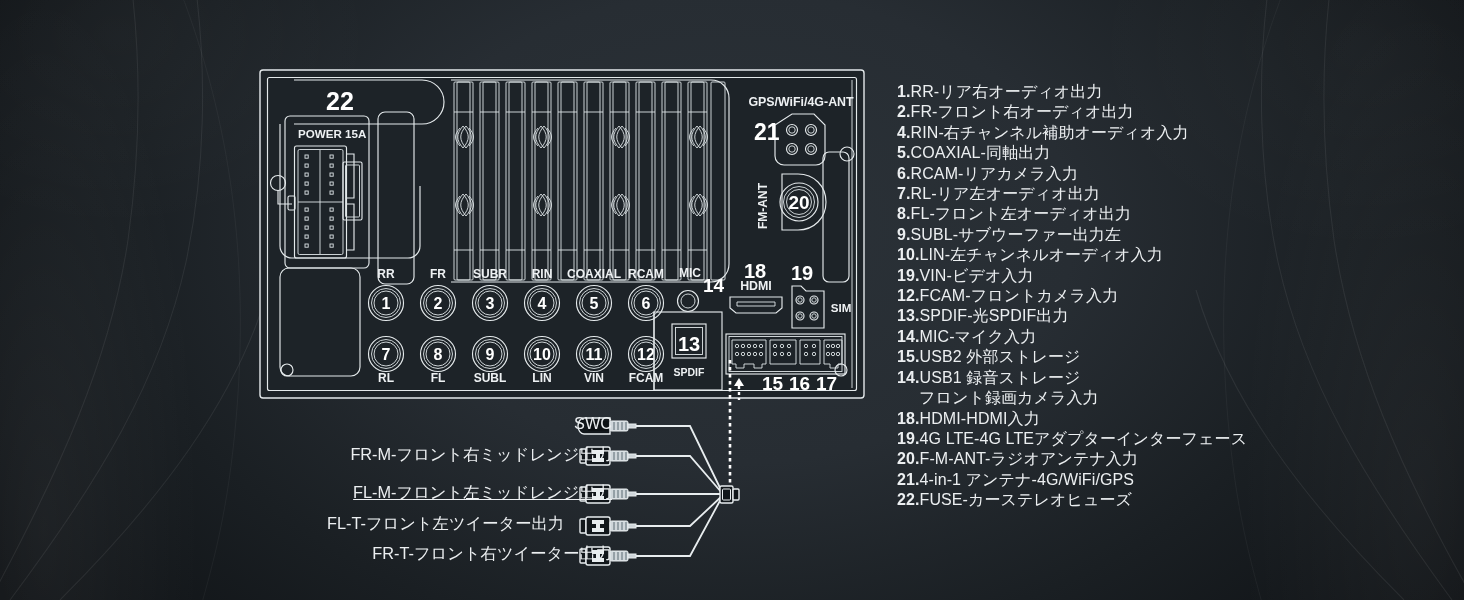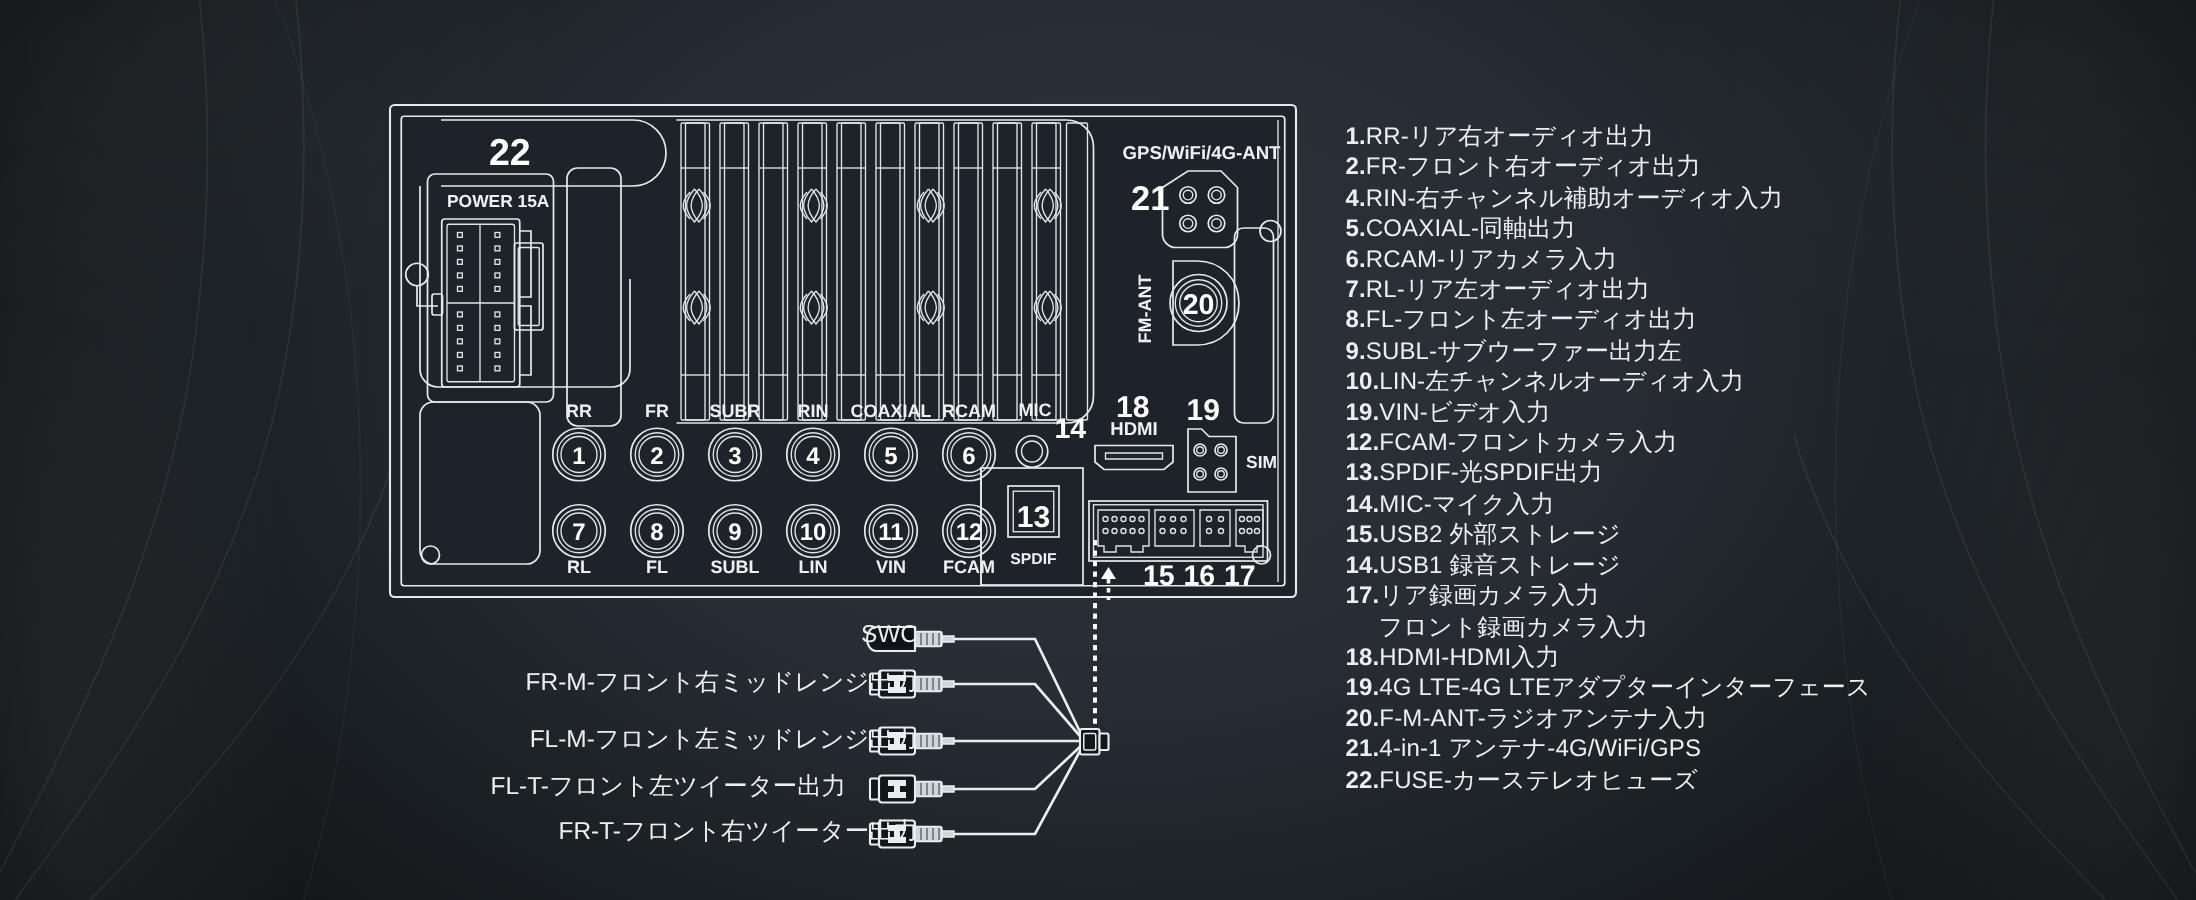--- a/index.html
+++ b/index.html
@@ -553,40 +553,39 @@
         <line x1="348" y1="154" x2="348" y2="162"></line>
       <line x1="352" y1="154" x2="352" y2="162"></line>
         <line x1="356" y1="154" x2="356" y2="162"></line>
     </g>
     <rect x="358" y="156" width="8" height="4" class="cg"></rect>
   </g>
 </svg>
 
 <div class="clabel" style="right:852px;top:414px;">SWC</div>
 <div class="clabel" style="right:852px;top:444px;">FR-M-フロント右ミッドレンジ出力</div>
-<div class="clabel" style="right:852px;top:482px;">FL-M-フロント左ミッドレンジ出力</div>
+<div class="clabel" style="right:852px;top:482px;text-decoration:underline;">FL-M-フロント左ミッドレンジ出力</div>
 <div class="clabel" style="right:900px;top:513px;margin-left:40px;">FL-T-フロント左ツイーター出力</div>
 <div class="clabel" style="right:852px;top:543px;">FR-T-フロント右ツイーター出力</div>
 
 <div id="legend">
     <div class="lrow"><span class="num">1. </span><span>RR-リア右オーディオ出力</span></div>
     <div class="lrow"><span class="num">2. </span><span>FR-フロント右オーディオ出力</span></div>
     <div class="lrow"><span class="num">4. </span><span>RIN-右チャンネル補助オーディオ入力</span></div>
     <div class="lrow"><span class="num">5. </span><span>COAXIAL-同軸出力</span></div>
     <div class="lrow"><span class="num">6. </span><span>RCAM-リアカメラ入力</span></div>
     <div class="lrow"><span class="num">7. </span><span>RL-リア左オーディオ出力</span></div>
     <div class="lrow"><span class="num">8. </span><span>FL-フロント左オーディオ出力</span></div>
     <div class="lrow"><span class="num">9. </span><span>SUBL-サブウーファー出力左</span></div>
     <div class="lrow"><span class="num">10. </span><span>LIN-左チャンネルオーディオ入力</span></div>
     <div class="lrow"><span class="num">19. </span><span>VIN-ビデオ入力</span></div>
     <div class="lrow"><span class="num">12. </span><span>FCAM-フロントカメラ入力</span></div>
     <div class="lrow"><span class="num">13. </span><span>SPDIF-光SPDIF出力</span></div>
     <div class="lrow"><span class="num">14. </span><span>MIC-マイク入力</span></div>
     <div class="lrow"><span class="num">15. </span><span>USB2 外部ストレージ</span></div>
     <div class="lrow"><span class="num">14. </span><span>USB1 録音ストレージ</span></div>
-    <div class="lrow"><span class="num">17. </span><span>リア録画カメラ入力</span></div>
     <div class="lrow cont"><span>フロント録画カメラ入力</span></div>
     <div class="lrow"><span class="num">18. </span><span>HDMI-HDMI入力</span></div>
     <div class="lrow"><span class="num">19. </span><span>4G LTE-4G LTEアダプターインターフェース</span></div>
     <div class="lrow"><span class="num">20. </span><span>F-M-ANT-ラジオアンテナ入力</span></div>
     <div class="lrow"><span class="num">21. </span><span>4-in-1 アンテナ-4G/WiFi/GPS</span></div>
     <div class="lrow"><span class="num">22. </span><span>FUSE-カーステレオヒューズ</span></div>
   </div>
 
 </body></html>

